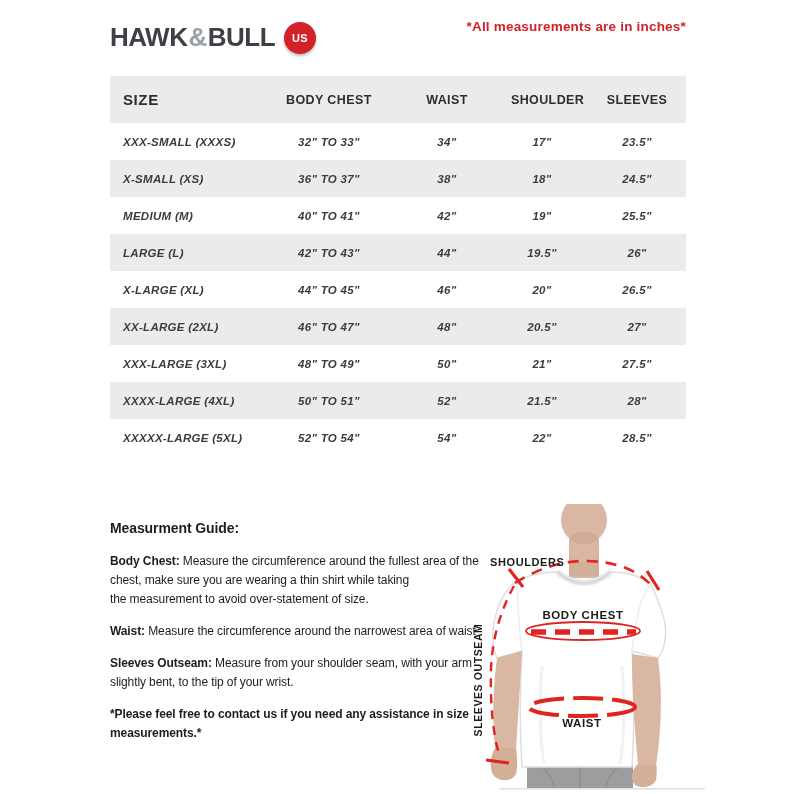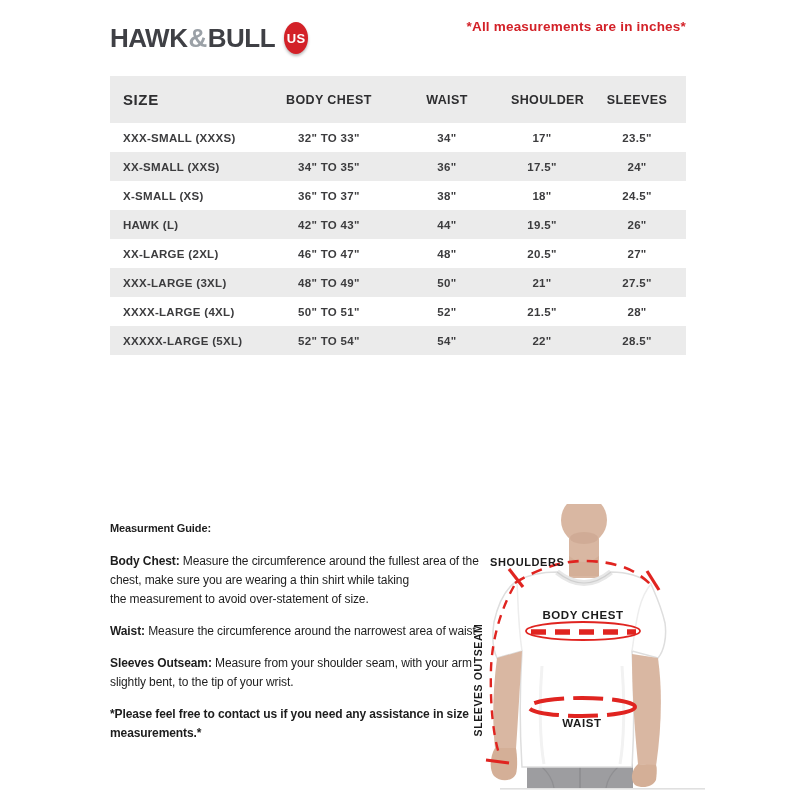--- a/index.html
+++ b/index.html
@@ -9,54 +9,54 @@
     --cell-text:#3c3c3e;
     --guide-text:#1d1d1d;
   }
   *{box-sizing:border-box;}
   html,body{margin:0;padding:0;background:#fff;}
   .page{
     position:relative;width:794px;height:794px;background:#fff;overflow:hidden;
     font-family:"Liberation Sans",sans-serif;
   }
   
-  .logo{position:absolute;left:110px;top:22px;display:flex;align-items:center;}
+  .logo{position:absolute;left:110px;top:22px;display:flex;}
   .logo-text{font-size:26px;font-weight:bold;color:#3f4045;letter-spacing:-0.5px;}
   .logo-amp{color:#9ba1a7;font-weight:bold;padding:0 1px;}
   .badge{
-    width:24px;height:32px;border-radius:50%;background:var(--red);color:#fff;
-    font-size:13px;font-weight:bold;display:flex;align-items:center;justify-content:center;
+    width:32px;height:32px;border-radius:50%;background:var(--red);color:#fff;
+    font-size:11px;font-weight:bold;display:flex;align-items:center;justify-content:center;
     margin-left:9px;box-shadow:0 2px 3px rgba(0,0,0,.28);letter-spacing:.3px;
   }
   .note{
     position:absolute;top:19px;right:108px;font-size:13.5px;font-weight:bold;color:var(--red);
     letter-spacing:.2px;
   }
   
   table.size-table{
     position:absolute;left:110px;top:76px;width:576px;border-collapse:collapse;table-layout:fixed;
   }
   table.size-table thead tr{height:40px;background:var(--row-gray);}
   table.size-table th{
     font-size:12.5px;font-weight:bold;color:#2e2e30;text-align:center;letter-spacing:.4px;padding:15px;
   }
   table.size-table th:first-child{font-size:15px;text-align:left;padding-left:13px;letter-spacing:.6px;}
-  table.size-table tbody tr{height:29px;background:#fff;}
+  table.size-table tbody tr{height:37px;background:#fff;font-style:italic;}
   table.size-table tbody tr:nth-child(even){background:var(--row-gray);}
   table.size-table td{
     font-size:11.5px;font-weight:bold;color:var(--cell-text);text-align:center;padding:0;letter-spacing:.3px;
   }
   table.size-table td:first-child{text-align:left;padding-left:13px;}
   
   .guide{
     position:absolute;left:110px;top:519px;width:420px;
     font-size:12px;line-height:19px;color:var(--guide-text);letter-spacing:-0.1px;
   }
   .guide p{margin:0 0 13px 0;}
-  .guide .g-title{font-weight:bold;margin-bottom:14px;font-size:11px;}
+  .guide .g-title{font-weight:bold;margin-bottom:14px;font-size:14px;}
   .guide b{font-weight:bold;}
   .pre{white-space:pre-line;}
   .g-foot{font-weight:bold;}
   
   svg.figure{position:absolute;left:460px;top:504px;}
   .anno{stroke:var(--diagram-red);fill:none;}
   .diag-label{
     font-family:"Liberation Sans",sans-serif;font-weight:bold;fill:#1b1b1b;letter-spacing:.6px;
   }
 </style>
@@ -90,39 +90,46 @@
     </thead>
     <tbody>
         <tr>
           <td>XXX-SMALL (XXXS)</td>
           <td>32" TO 33"</td>
           <td>34"</td>
           <td>17"</td>
           <td>23.5"</td>
         </tr>
         <tr>
-          <td>XX-SMALL (XXS)</td>
-          <td>34" TO 35"</td>
-          <td>36"</td>
-          <td>17.5"</td>
-          <td>24"</td>
-        </tr>
-        <tr>
           <td>X-SMALL (XS)</td>
           <td>36" TO 37"</td>
           <td>38"</td>
           <td>18"</td>
           <td>24.5"</td>
         </tr>
         <tr>
-          <td>HAWK (L)</td>
+          <td>MEDIUM (M)</td>
+          <td>40" TO 41"</td>
+          <td>42"</td>
+          <td>19"</td>
+          <td>25.5"</td>
+        </tr>
+        <tr>
+          <td>LARGE (L)</td>
           <td>42" TO 43"</td>
           <td>44"</td>
           <td>19.5"</td>
           <td>26"</td>
+        </tr>
+        <tr>
+          <td>X-LARGE (XL)</td>
+          <td>44" TO 45"</td>
+          <td>46"</td>
+          <td>20"</td>
+          <td>26.5"</td>
         </tr>
         <tr>
           <td>XX-LARGE (2XL)</td>
           <td>46" TO 47"</td>
           <td>48"</td>
           <td>20.5"</td>
           <td>27"</td>
         </tr>
         <tr>
           <td>XXX-LARGE (3XL)</td>

